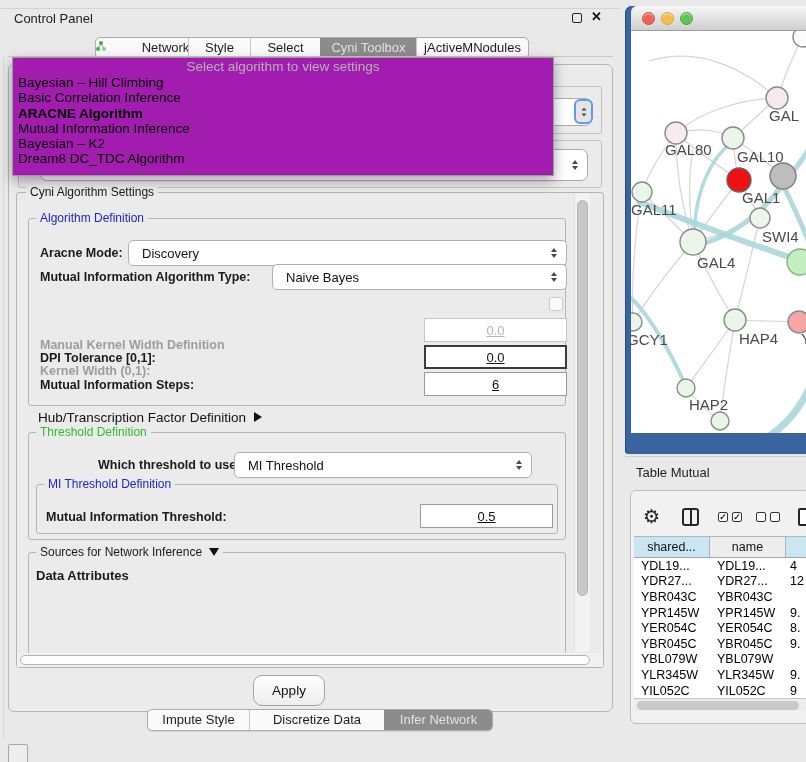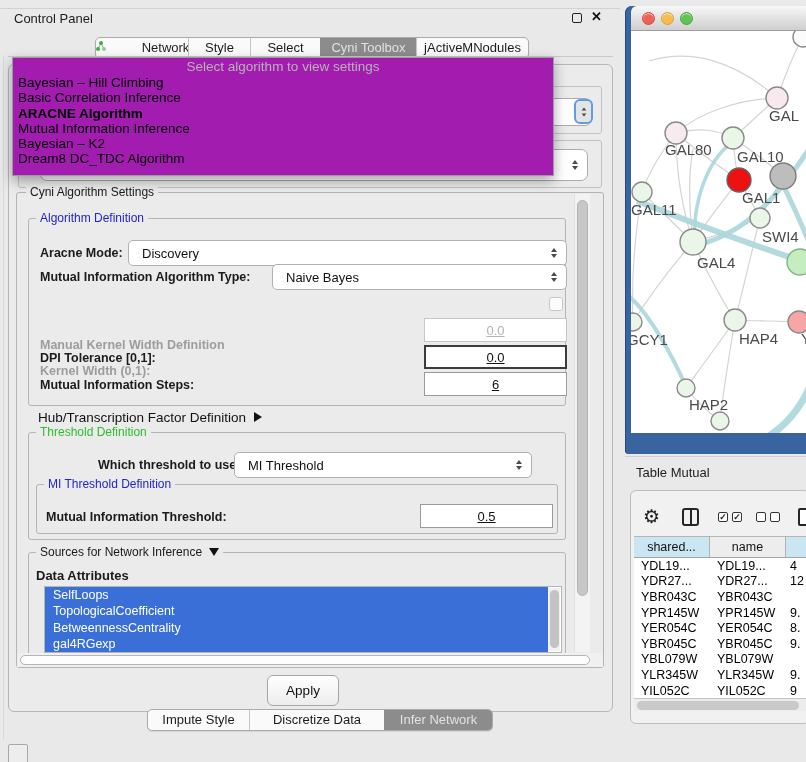--- a/index.html
+++ b/index.html
@@ -235,40 +235,29 @@
       <span>0.5</span>
     </div>
 
   <div class="group" style="left:28px;top:552px;width:538px;height:106px;"></div>
   <div class="gtitle" style="left:36px;top:545px;">
     <span>Sources for Network Inference</span>
     <span class="tri-down"></span>
   </div>
   <div class="flabel" style="left:36px;top:568px;font-size:13px;">Data Attributes</div>
 
-  <div class="attr-list">
-    <div class="attr-rows">
-        <div class="attr-item">SelfLoops</div>
-        <div class="attr-item">TopologicalCoefficient</div>
-        <div class="attr-item">BetweennessCentrality</div>
-        <div class="attr-item">gal4RGexp</div>
-      </div>
-    <div class="vscroll-mini">
-        <div class="thumb"></div>
-      </div>
-  </div>
 
   <div class="abs vscroll">
       <div class="thumb"></div>
     </div>
   <div class="abs hscroll">
       <div class="thumb"></div>
     </div>
 
-  <div class="btn" style="left:267px;top:675px;width:72px;height:31px;">
+  <div class="btn" style="left:253px;top:675px;width:72px;height:31px;border-radius:9px;">
       <span>Apply</span>
     </div>
 
   <div class="tabgroup" style="left:147px;top:709px;">
     <div class="seg" style="width:101px;">
         <span>Impute Style</span>
       </div>
     <div class="seg" style="width:135px;">
         <span>Discretize Data</span>
       </div>

